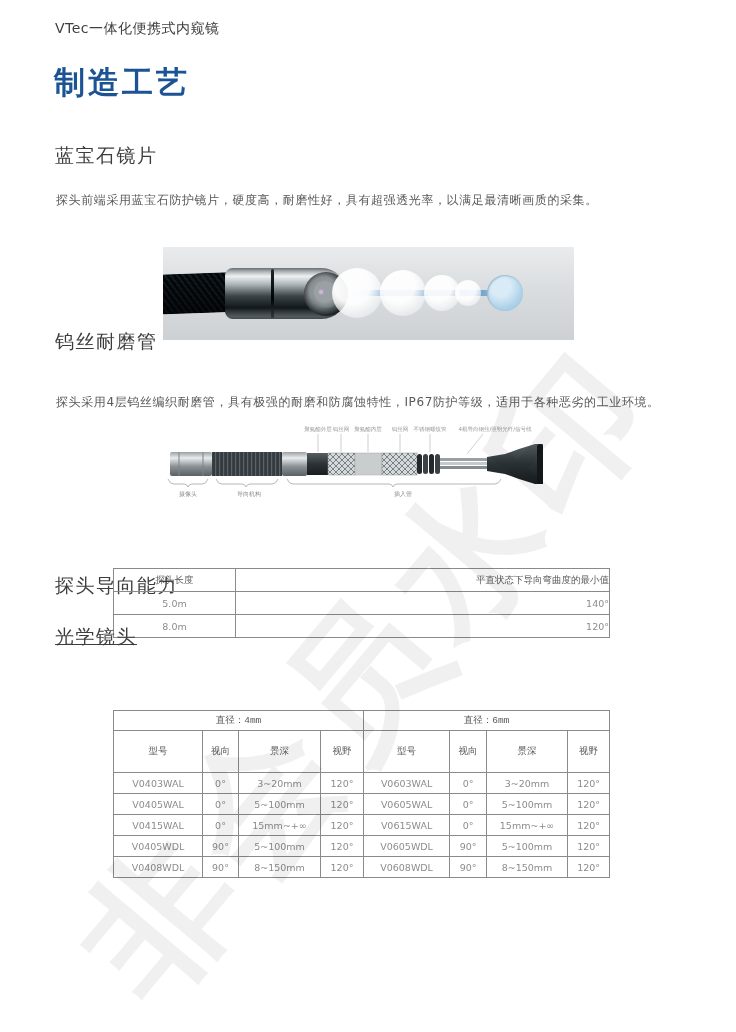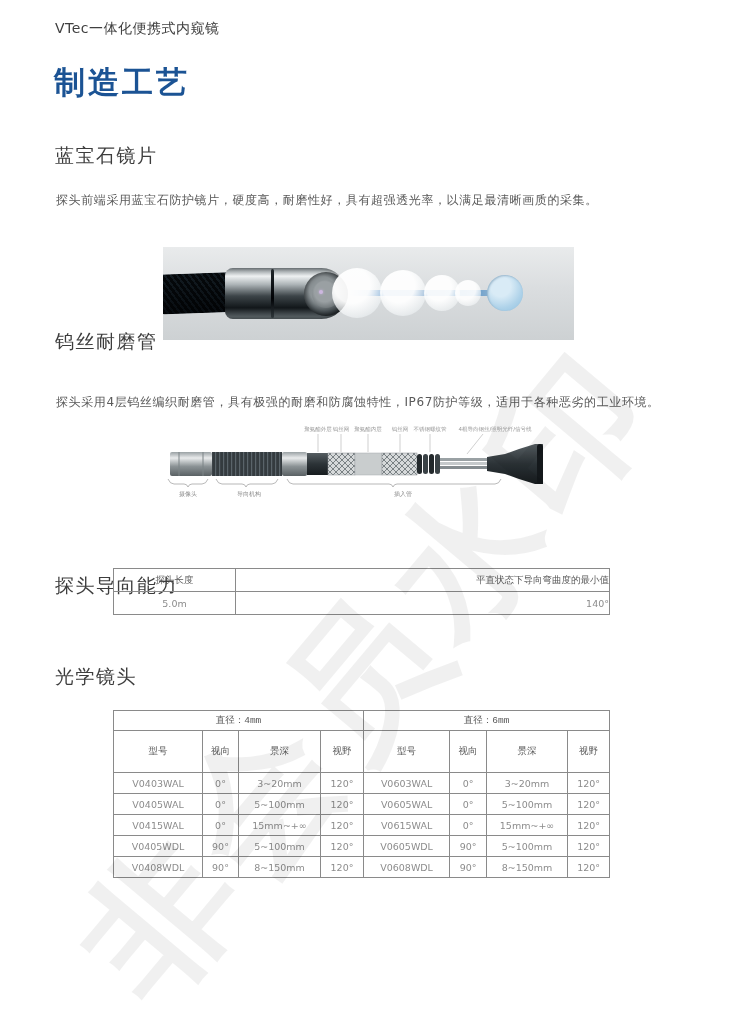--- a/index.html
+++ b/index.html
@@ -231,24 +231,28 @@
       <tr>
         <th>探头长度</th>
         <th class="left">平直状态下导向弯曲度的最小值</th>
       </tr>
     </thead>
     <tbody>
         <tr>
           <td>5.0m</td>
           <td class="left">140°</td>
         </tr>
+        <tr>
+          <td>8.0m</td>
+          <td class="left">120°</td>
+        </tr>
       </tbody>
   </table>
 
-  <h2 class="sec-heading" style="top:664px;">光学镜头</h2>
+  <h2 class="sec-heading" style="top:624px;text-decoration:underline;">光学镜头</h2>
 
   <table class="table2">
     <colgroup>
       <col style="width:89px">
         <col style="width:36px">
         <col style="width:82px">
         <col style="width:43px">
       <col style="width:86px">
         <col style="width:37px">
         <col style="width:81px">

